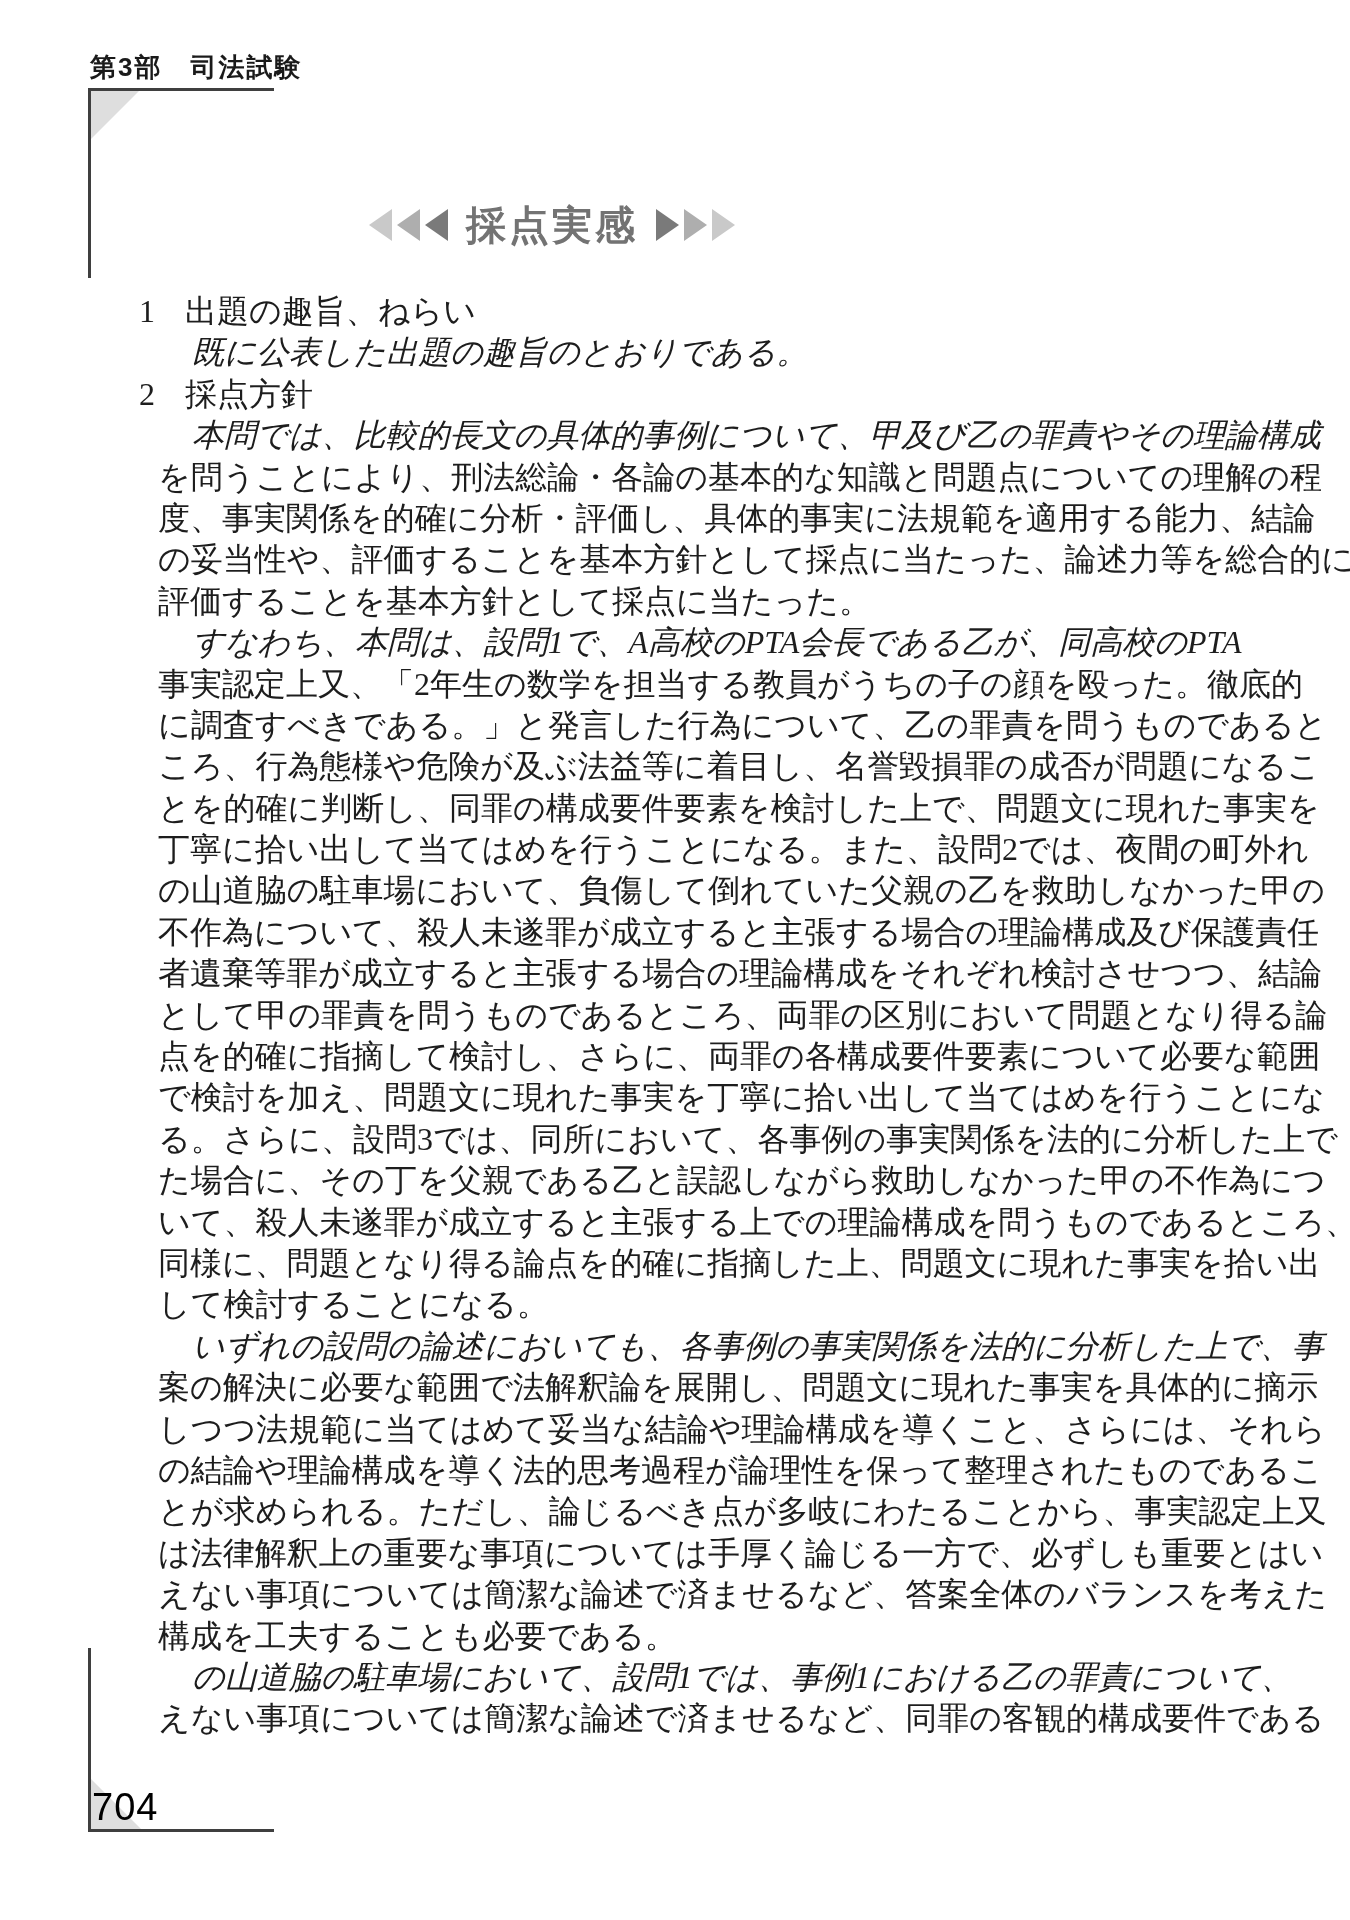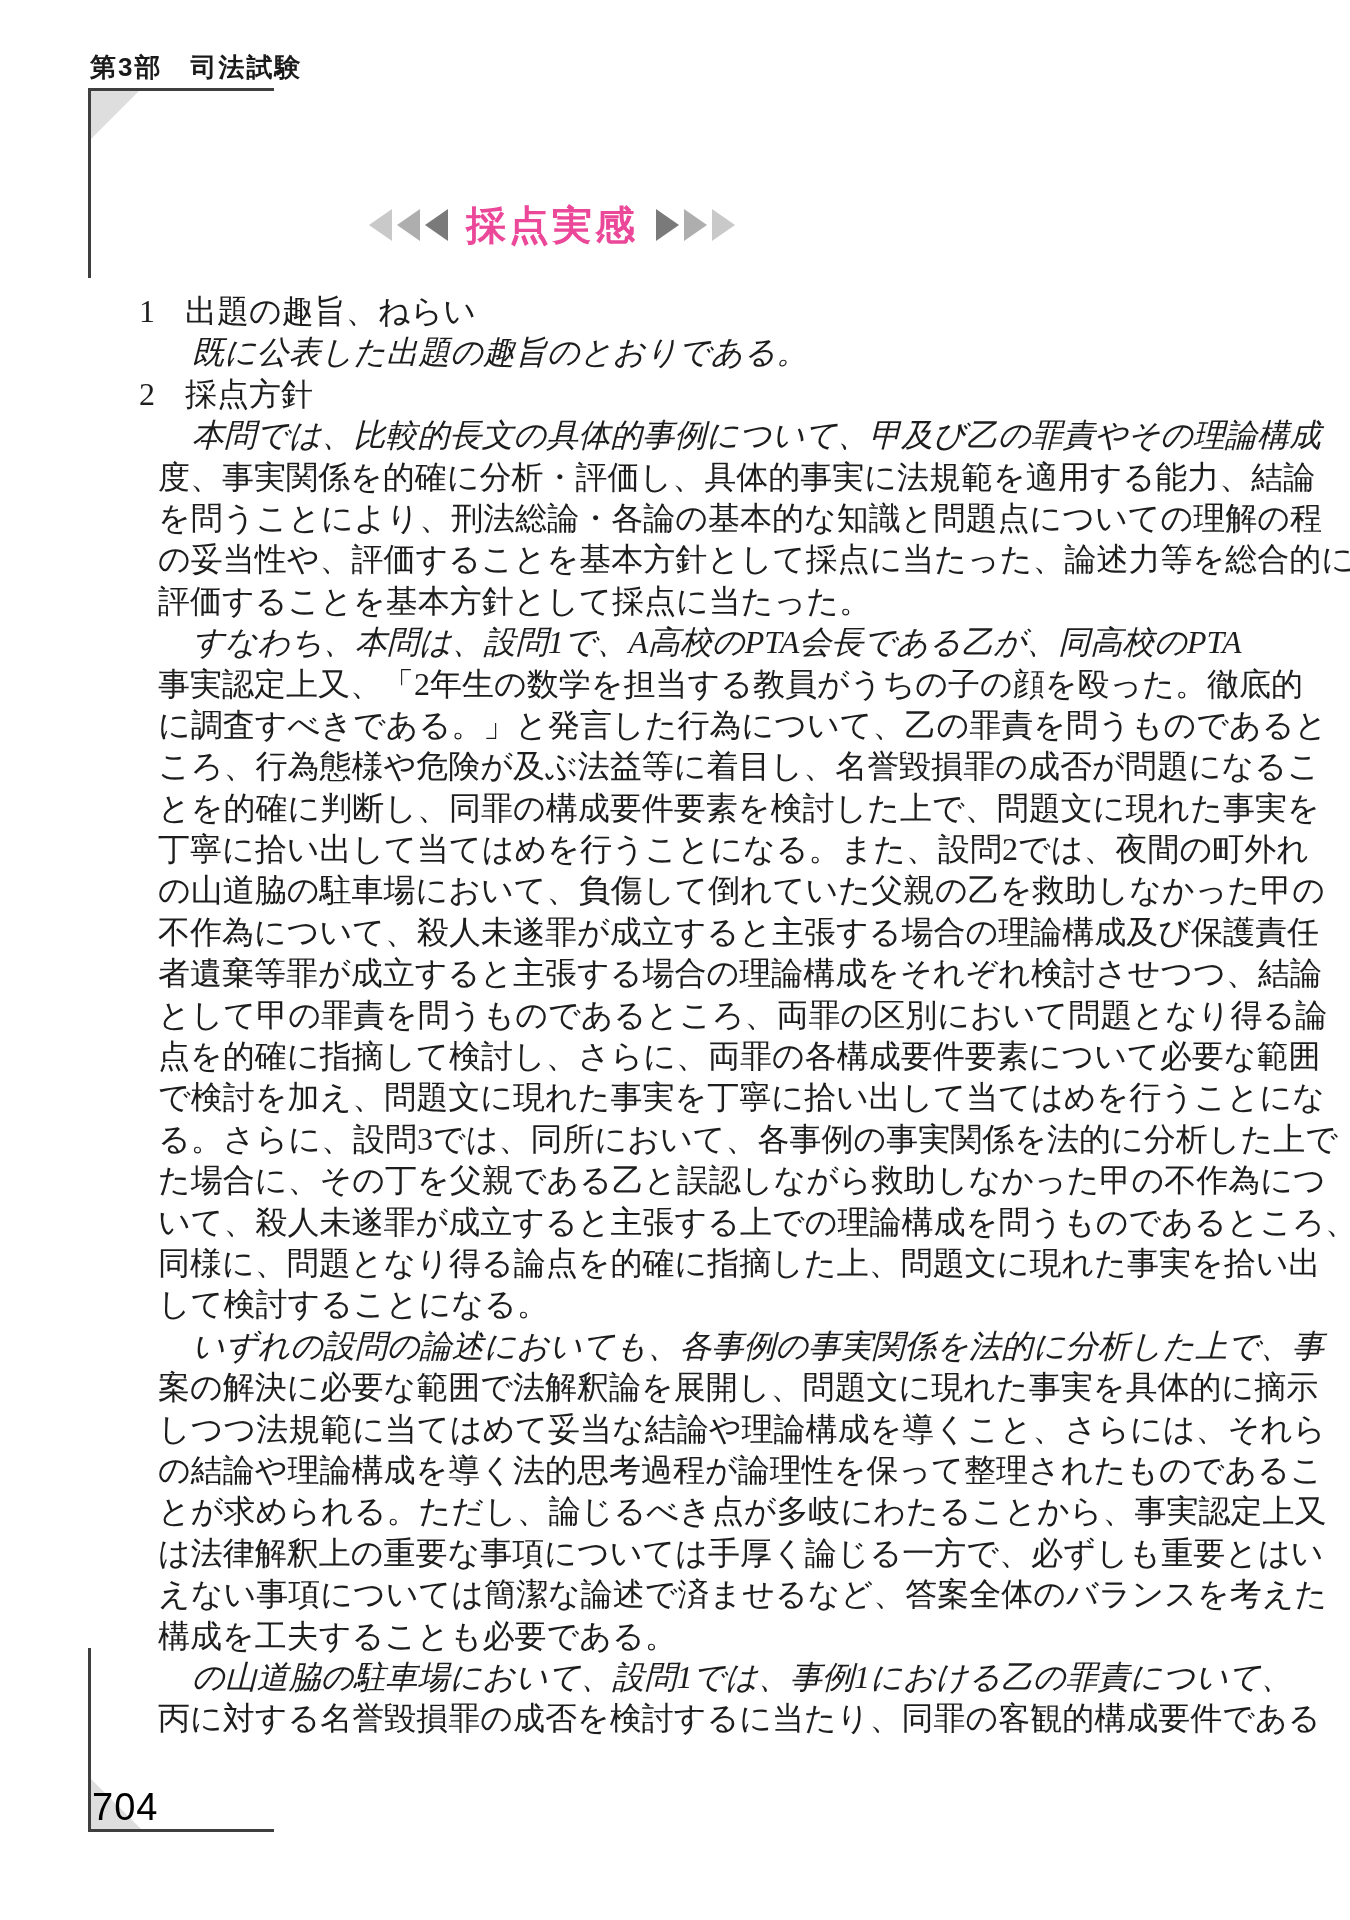--- a/index.html
+++ b/index.html
@@ -37,21 +37,21 @@
   .title-row{
     position:absolute;left:0;top:200px;width:1104px;height:50px;
     display:flex;align-items:center;justify-content:center;gap:18px;
   }
   .arrow-group{display:flex;align-items:center;gap:5px;}
   .arrow{width:0;height:0;border-top:16px solid transparent;border-bottom:16px solid transparent;}
   .arrow-l{border-right:23px solid var(--ac,#999);}
   .arrow-r{border-left:23px solid var(--ac,#999);}
   .page-title{
     font-family:"Liberation Sans","DejaVu Sans",sans-serif;
-    font-weight:bold;font-size:40px;letter-spacing:3px;color:#ec4899;
+    font-weight:bold;font-size:40px;letter-spacing:3px;color:#737373;
     line-height:1;
   }
   
   .body-text{
     position:absolute;left:158px;top:291px;width:1110px;
     font-size:32px;color:var(--text-color);
   }
   .line{height:41.4px;line-height:41.4px;white-space:nowrap;}
   .line.pstart{padding-left:34px;font-style:italic;}
   .line.item{margin-left:-19px;display:flex;gap:30px;}
@@ -91,22 +91,22 @@
       <div class="line item">
         <span class="num">1</span>
         <span>出題の趣旨、ねらい</span>
       </div>
       <div class="line pstart">既に公表した出題の趣旨のとおりである。</div>
       <div class="line item">
         <span class="num">2</span>
         <span>採点方針</span>
       </div>
       <div class="line pstart">本問では、比較的長文の具体的事例について、甲及び乙の罪責やその理論構成</div>
+      <div class="line">を問うことにより、刑法総論・各論の基本的な知識と問題点についての理解の程</div>
       <div class="line">度、事実関係を的確に分析・評価し、具体的事実に法規範を適用する能力、結論</div>
-      <div class="line">を問うことにより、刑法総論・各論の基本的な知識と問題点についての理解の程</div>
       <div class="line">の妥当性や、評価することを基本方針として採点に当たった、論述力等を総合的に</div>
       <div class="line">評価することを基本方針として採点に当たった。</div>
       <div class="line pstart">すなわち、本問は、設問1で、A高校のPTA会長である乙が、同高校のPTA</div>
       <div class="line">事実認定上又、「2年生の数学を担当する教員がうちの子の顔を殴った。徹底的</div>
       <div class="line">に調査すべきである。」と発言した行為について、乙の罪責を問うものであると</div>
       <div class="line">ころ、行為態様や危険が及ぶ法益等に着目し、名誉毀損罪の成否が問題になるこ</div>
       <div class="line">とを的確に判断し、同罪の構成要件要素を検討した上で、問題文に現れた事実を</div>
       <div class="line">丁寧に拾い出して当てはめを行うことになる。また、設問2では、夜間の町外れ</div>
       <div class="line">の山道脇の駐車場において、負傷して倒れていた父親の乙を救助しなかった甲の</div>
       <div class="line">不作為について、殺人未遂罪が成立すると主張する場合の理論構成及び保護責任</div>
@@ -121,21 +121,21 @@
       <div class="line">して検討することになる。</div>
       <div class="line pstart">いずれの設問の論述においても、各事例の事実関係を法的に分析した上で、事</div>
       <div class="line">案の解決に必要な範囲で法解釈論を展開し、問題文に現れた事実を具体的に摘示</div>
       <div class="line">しつつ法規範に当てはめて妥当な結論や理論構成を導くこと、さらには、それら</div>
       <div class="line">の結論や理論構成を導く法的思考過程が論理性を保って整理されたものであるこ</div>
       <div class="line">とが求められる。ただし、論じるべき点が多岐にわたることから、事実認定上又</div>
       <div class="line">は法律解釈上の重要な事項については手厚く論じる一方で、必ずしも重要とはい</div>
       <div class="line">えない事項については簡潔な論述で済ませるなど、答案全体のバランスを考えた</div>
       <div class="line">構成を工夫することも必要である。</div>
       <div class="line pstart">の山道脇の駐車場において、設問1では、事例1における乙の罪責について、</div>
-      <div class="line">丙に対する名誉毀損罪の成否を検討するに当たり、同罪の客観的構成要件である</div>
+      <div class="line">えない事項については簡潔な論述で済ませるなど、同罪の客観的構成要件である</div>
     </div>
 
   <div class="bottom-vert"></div>
   <div class="bottom-rule"></div>
   <div class="tri-bottom"></div>
   <div class="page-number">704</div>
 
 </div>
 
 </body></html>

